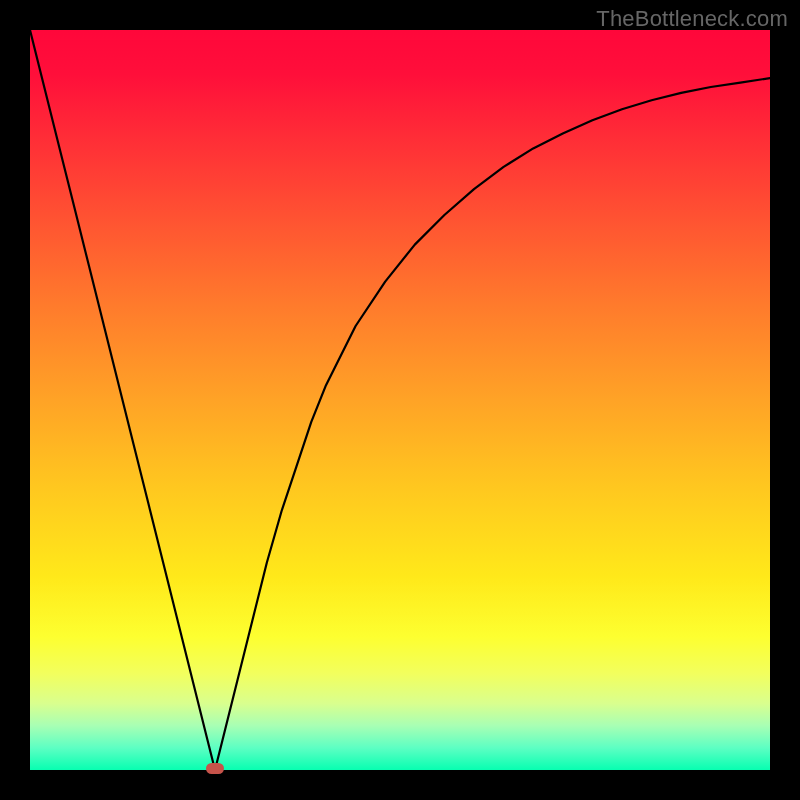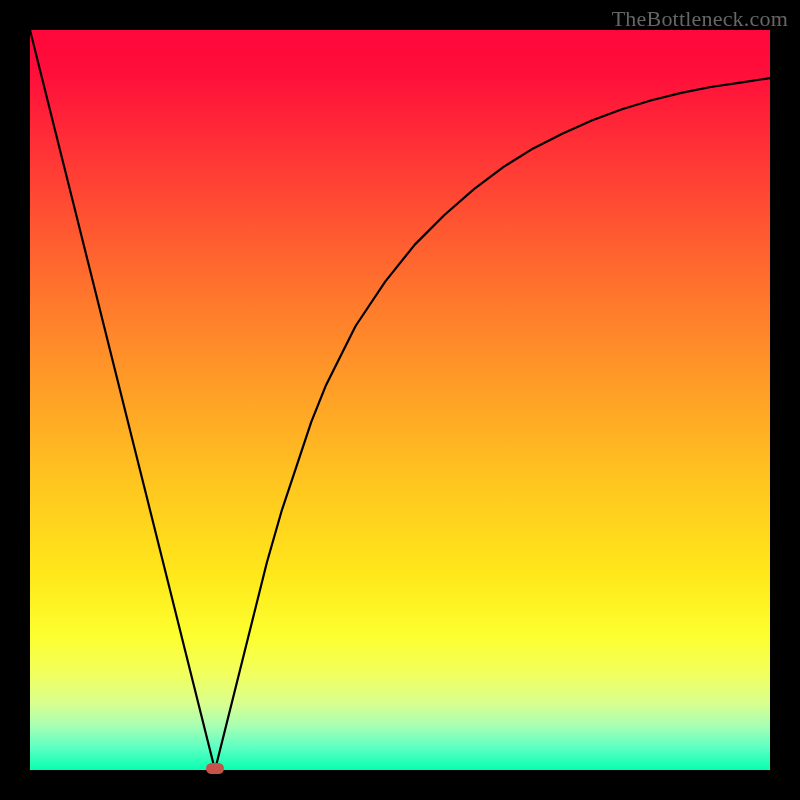--- a/index.html
+++ b/index.html
@@ -9,21 +9,20 @@
     height: 800px;
     background: #000;
     overflow: hidden;
     font-family: Arial, Helvetica, sans-serif;
   }
   .frame {
     position: relative;
     width: 800px;
     height: 800px;
     background: #000;
-    font-family: Liberation Serif, serif;
   }
   .plot {
     position: absolute;
     left: 30px;
     top: 30px;
     width: 740px;
     height: 740px;
     
     background: linear-gradient(
       to bottom,

